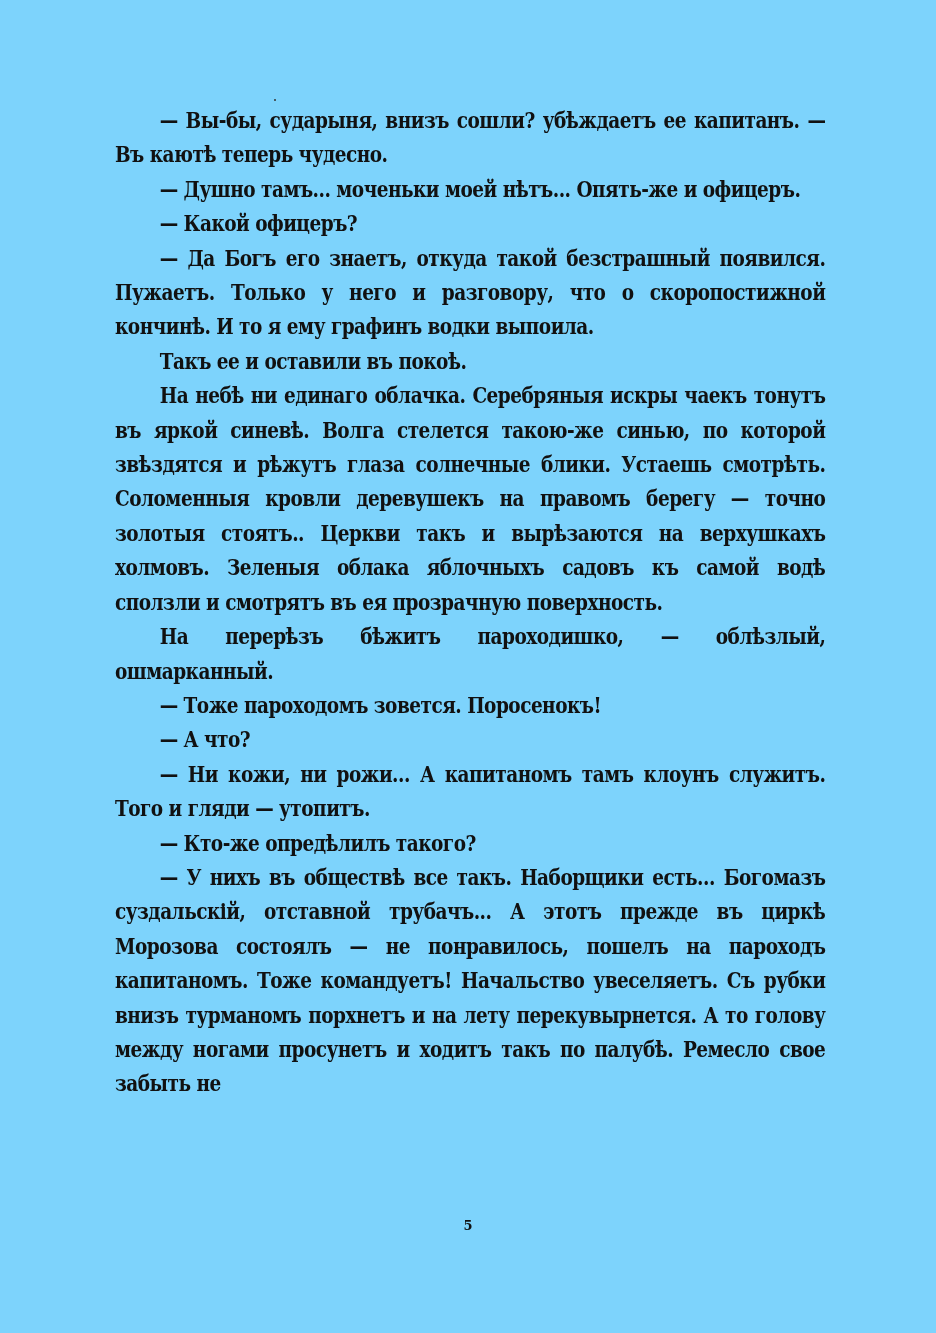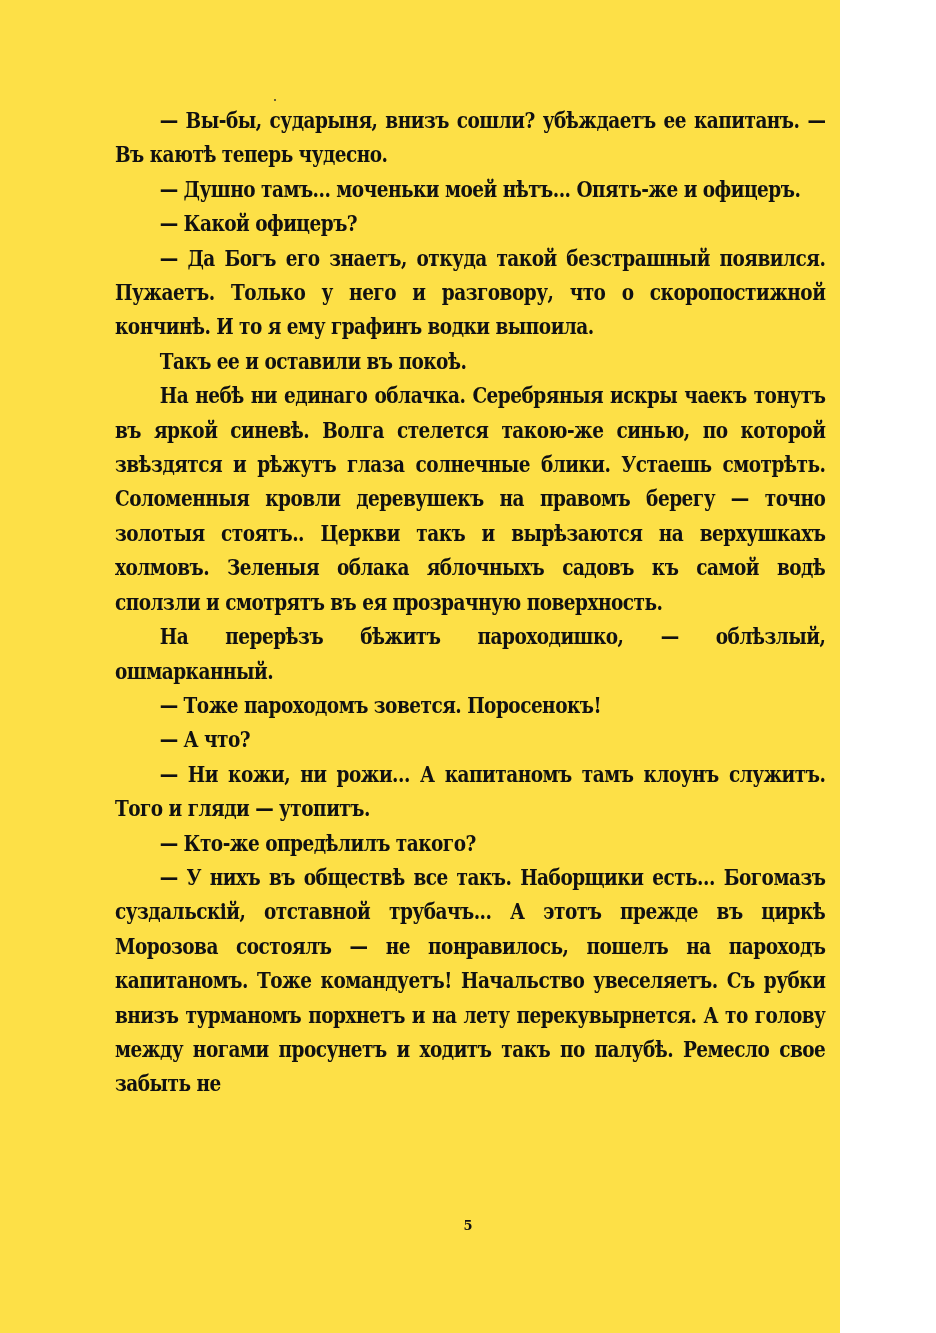--- a/index.html
+++ b/index.html
@@ -10,23 +10,23 @@
     body {
       width: 936px;
       height: 1333px;
       position: relative;
       overflow: hidden;
     }
     .page {
       position: absolute;
       left: 0;
       top: 0;
-      width: 840px;
+      width: 936px;
       height: 1333px;
-      background: #fde047;
+      background: #7dd3fc;
     }
     .text-block {
       position: absolute;
       left: 115px;
       top: 104px;
       width: 710px;
       font-family: "DejaVu Serif", "Liberation Serif", serif;
       font-size: 21.5px;
       font-weight: bold;
       color: #111111;

